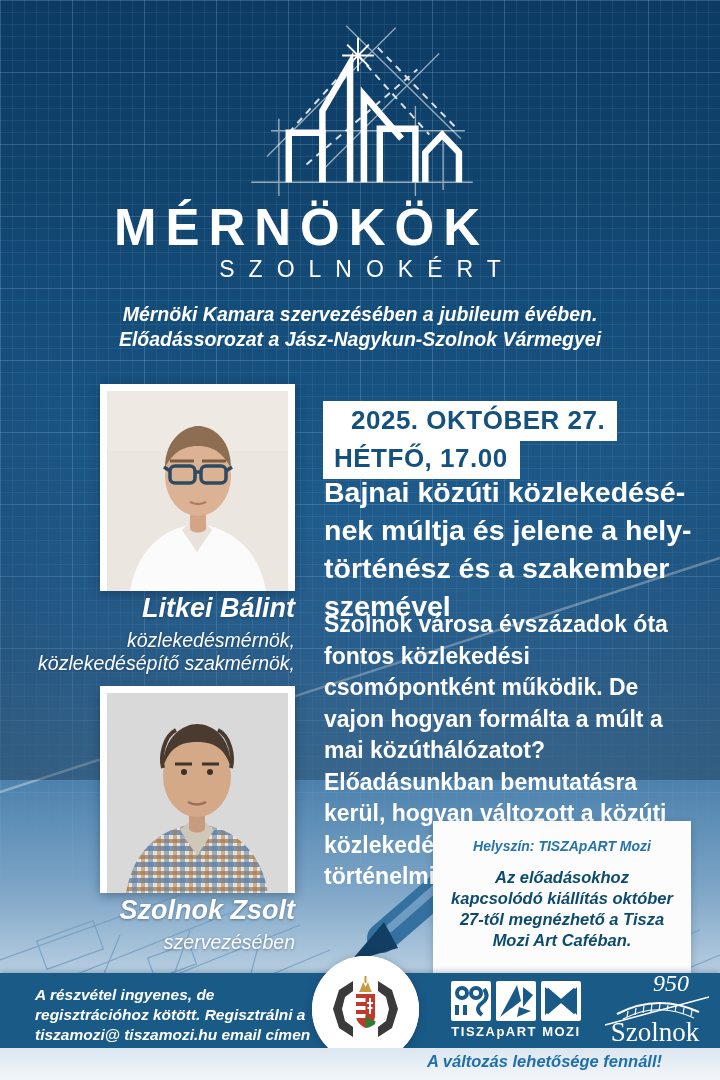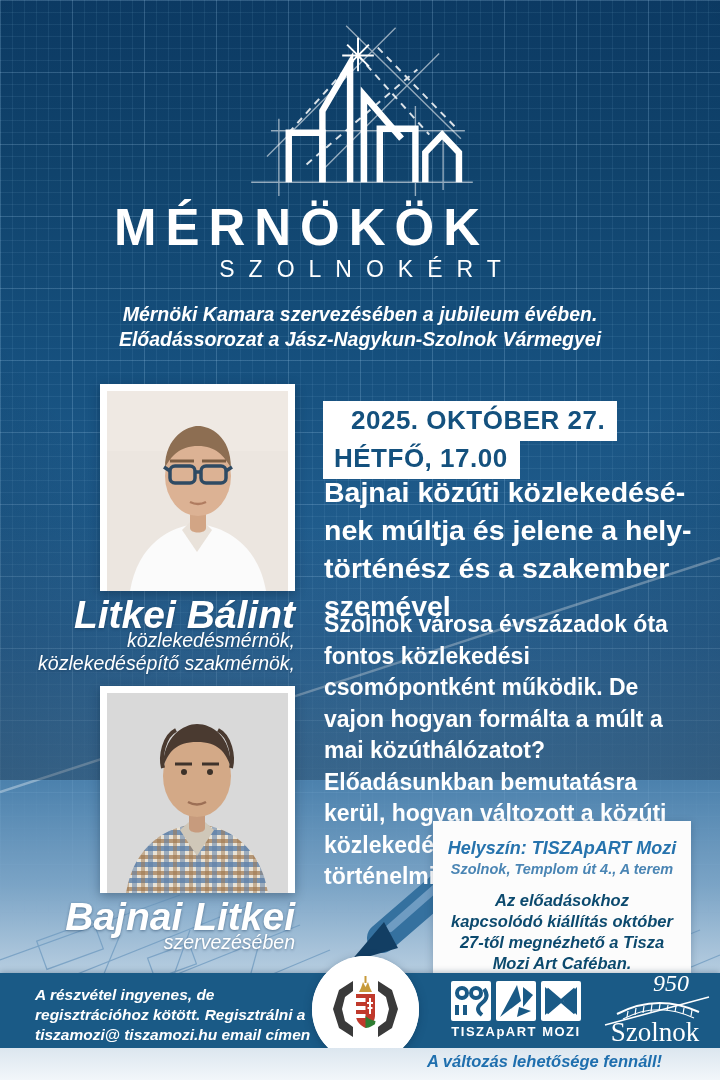--- a/index.html
+++ b/index.html
@@ -26,36 +26,36 @@
   .subtitle-caps{position:absolute;left:0;top:256px;width:720px;text-align:center;color:#fff;
     font-size:23px;font-weight:500;letter-spacing:14px;text-indent:14px;}
   .tagline-top{position:absolute;left:0;top:302px;width:720px;text-align:center;color:#fff;
     font-style:italic;font-weight:700;font-size:19.5px;line-height:25px;}
 
   
   .photo-card{position:absolute;left:100px;width:195px;height:207px;background:#fff;
     box-shadow:0 3px 10px rgba(5,25,45,0.35);padding:0;}
   .photo-card svg{display:block;width:195px;height:207px;}
   .speaker-name{position:absolute;left:5px;width:290px;text-align:right;color:#fff;
-    font-size:39px;font-weight:700;font-style:italic;text-shadow:0 1px 3px rgba(10,40,70,0.45);}
+    font-size:27px;font-weight:700;font-style:italic;text-shadow:0 1px 3px rgba(10,40,70,0.45);}
   .speaker-role{position:absolute;left:0px;width:295px;text-align:right;color:#fff;
     font-size:19.5px;font-style:italic;font-weight:500;line-height:23px;text-shadow:0 1px 3px rgba(10,40,70,0.45);}
 
   
   .date-box{position:absolute;left:323px;background:#fff;color:#14517e;font-weight:700;
     font-size:26px;padding:4px 12px 5px 11px;letter-spacing:0.5px;}
   .event-title{position:absolute;left:324px;top:473px;width:380px;color:#fff;
     font-size:28.5px;font-weight:700;line-height:38px;}
   .event-title span{display:block;}
   .event-desc{position:absolute;left:324px;top:609px;width:380px;color:#fff;
     font-size:23px;font-weight:600;line-height:31.5px;}
 
   .venue-box{position:absolute;left:433px;top:821px;width:258px;height:153px;background:#fcfcfc;
     text-align:center;box-shadow:0 2px 8px rgba(10,40,70,0.25);}
-  .venue-line1{margin:17px 8px 0;color:#2673ad;font-size:18px;font-weight:700;font-style:italic;}
+  .venue-line1{margin:17px 8px 0;color:#2673ad;font-size:14px;font-weight:700;font-style:italic;}
   .venue-line2{margin:2px 8px 0;color:#4a85b4;font-size:14.5px;font-weight:600;font-style:italic;}
   .venue-note{margin:13px 14px 0;color:#0c4a6e;font-size:16.5px;font-weight:700;font-style:italic;line-height:21px;}
 
   
   .footer-bar{position:absolute;left:0;top:973px;width:720px;height:75px;background:#1a5a86;
     box-shadow:0 -1px 6px rgba(10,40,70,0.3);}
   .reg-text{position:absolute;left:35px;top:985px;width:282px;color:#fff;
     font-size:15.5px;font-style:italic;font-weight:700;line-height:20px;}
   .circle-logo{position:absolute;left:312px;top:956px;width:107px;height:107px;border-radius:50%;
     background:#fff;box-shadow:0 2px 8px rgba(10,40,70,0.35);}
@@ -163,38 +163,37 @@
       <path d="M89,118 h16 v24 c0,6 -16,6 -16,0 Z" fill="#c79b7d"></path>
       <ellipse cx="97" cy="90" rx="34" ry="41" fill="#d3a987"></ellipse>
       <path d="M63,82 C63,50 84,38 97,38 C112,38 131,50 131,82 C126,66 118,56 97,56 C76,56 68,66 63,82 Z" fill="#4a3a30"></path>
       <path d="M63,82 C60,70 64,50 76,44 M131,82 C134,70 130,50 118,44" stroke="#4a3a30" stroke-width="4" fill="none"></path>
       <circle cx="84" cy="86" r="3" fill="#3b3129"></circle>
       <circle cx="110" cy="86" r="3" fill="#3b3129"></circle>
       <path d="M75,78 H92 M102,78 H119" stroke="#3f332b" stroke-width="3"></path>
       <path d="M88,116 Q97,121 106,116" stroke="#9c6f55" stroke-width="2.5" fill="none"></path>
     </svg>
   </div>
-  <div class="speaker-name" style="top:895px;">Bajnai Litkei</div>
+  <div class="speaker-name" style="top:895px;">Szolnok Zsolt</div>
   <div class="speaker-role" style="top:931px;">szervezésében</div>
 
   <div class="date-box" style="top:401px;padding-left:28px;">2025. OKTÓBER 27.</div>
   <div class="date-box" style="top:439px;">HÉTFŐ, 17.00</div>
 
   <div class="event-title">
     <span>Bajnai közúti közlekedésé-</span>
     <span>nek múltja és jelene a hely-</span>
     <span>történész és a szakember</span>
     <span>szemével</span>
   </div>
 
   <div class="event-desc">Szolnok városa évszázadok óta fontos közlekedési csomópontként működik. De vajon hogyan formálta a múlt a mai közúthálózatot? Előadásunkban bemutatásra kerül, hogyan változott a közúti közlekedés Szolnokon a történelmi időktől napjainkig.</div>
 
   <div class="venue-box">
     <div class="venue-line1">Helyszín: TISZApART Mozi</div>
-    <div class="venue-line2">Szolnok, Templom út 4., A terem</div>
     <div class="venue-note">Az előadásokhoz kapcsolódó kiállítás október 27-től megnézhető a Tisza Mozi Art Caféban.</div>
   </div>
 
   <div class="footer-bar"></div>
   <div class="reg-text">A részvétel ingyenes, de regisztrációhoz kötött. Regisztrálni a tiszamozi@ tiszamozi.hu email címen lehet.</div>
 
   <div class="circle-logo">
     <svg viewBox="0 0 107 107">
       <circle cx="53.5" cy="53.5" r="53.5" fill="#ffffff"></circle>
       <g fill="#3a3a3a">

